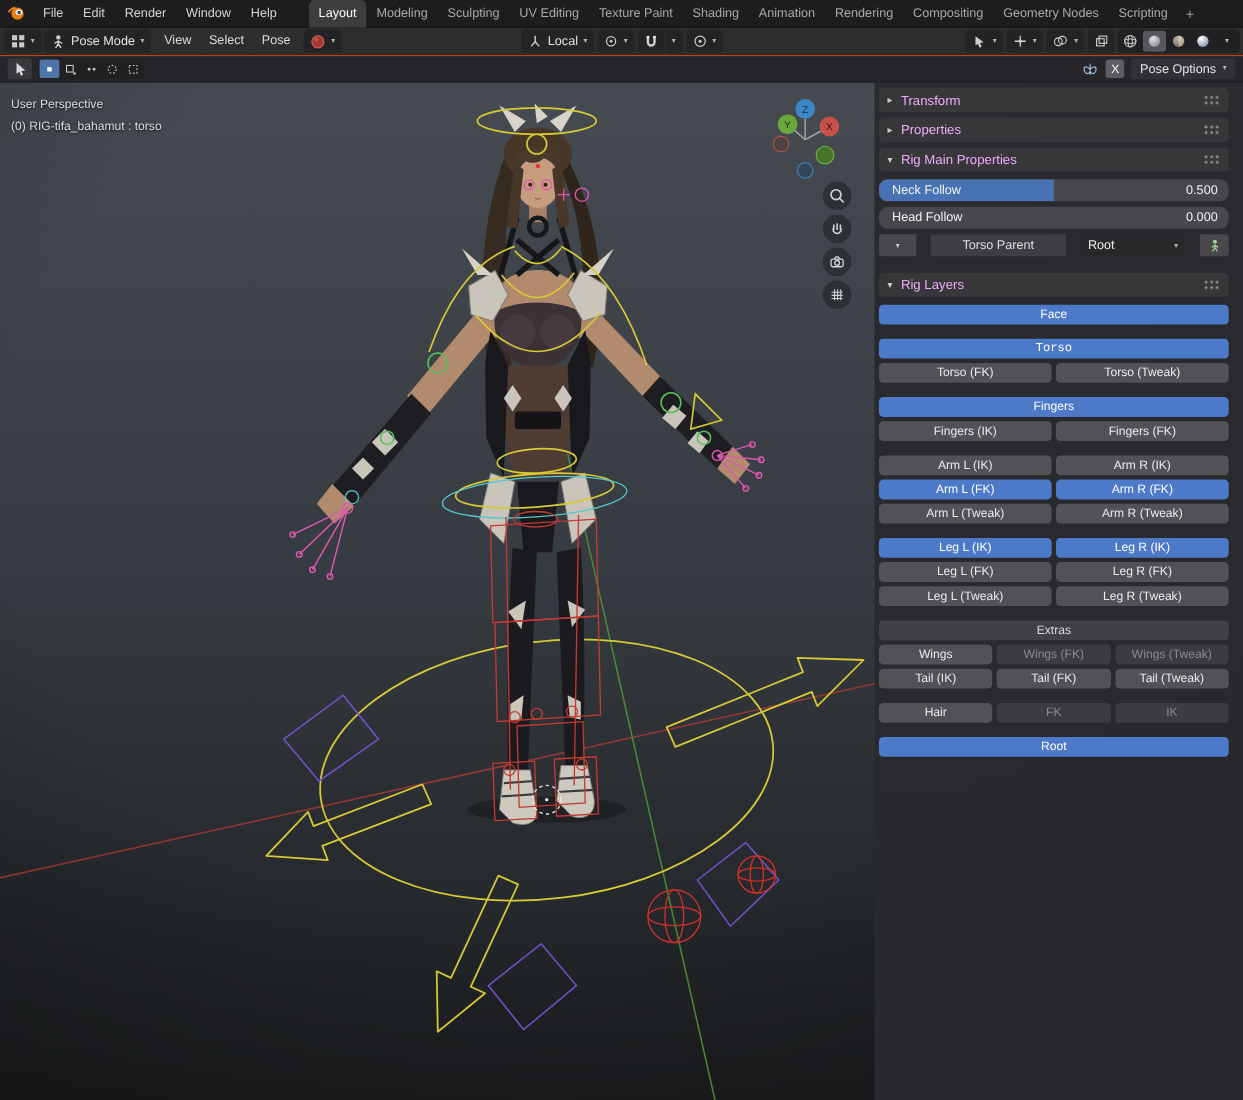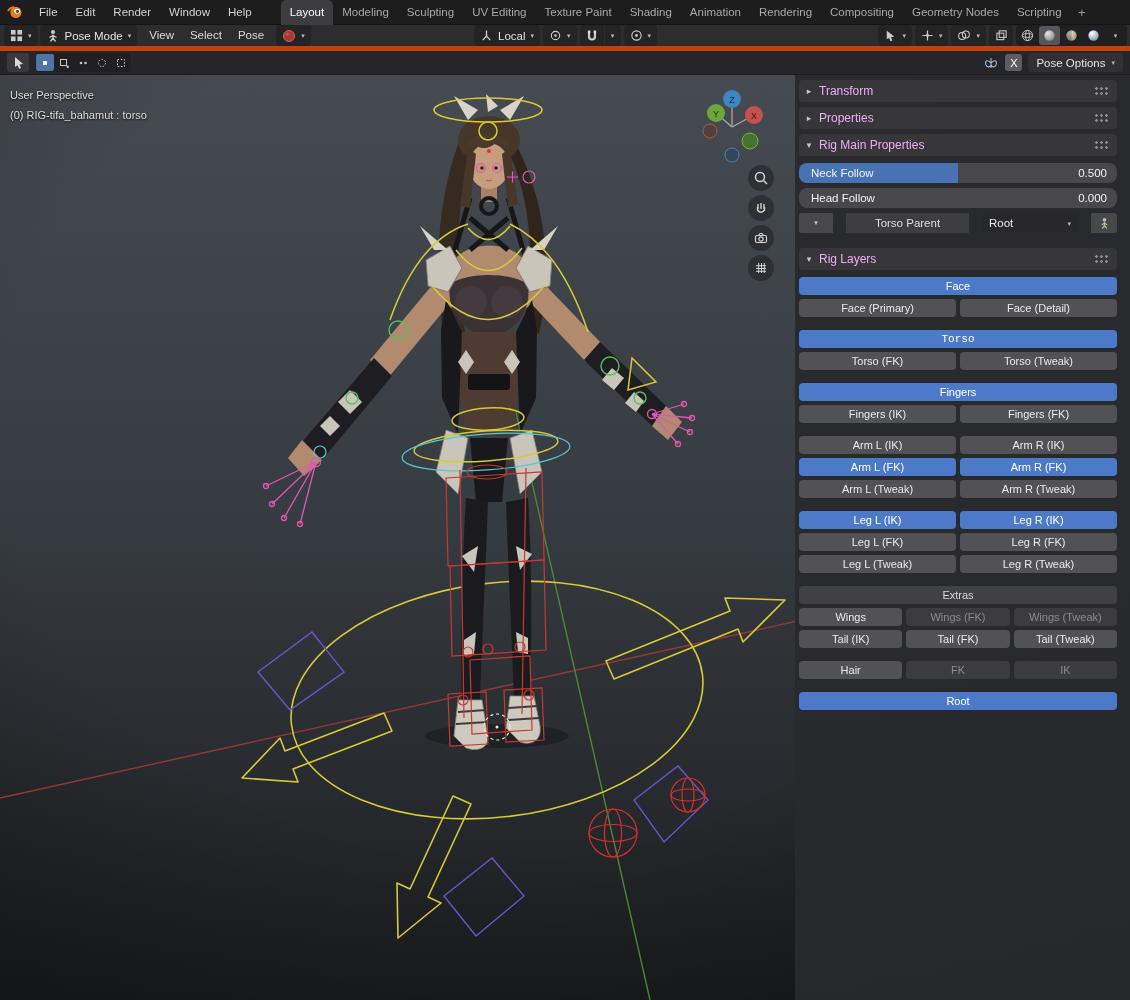--- a/index.html
+++ b/index.html
@@ -11,21 +11,21 @@
   .topbar{position:absolute;top:0;left:0;right:0;height:25px;background:#1d1d1d;display:flex;align-items:center;z-index:40;border-bottom:1px solid #141414}
   .logo{width:30px;display:flex;justify-content:center;align-items:center}
   .menus{display:flex}
   .menu-item{padding:11px 9px;line-height:25px;color:#d3d3d3;font-size:11.5px;cursor:default}
   .ws-tabs{display:flex;margin-left:20px;height:25px}
   .ws-tab{padding:0 9px;line-height:25px;font-size:11.5px;color:#a9a9a9;border-radius:5px 5px 0 0}
   .ws-tab.active{background:#3d3d3f;color:#fbfbfb}
   .ws-add{width:22px;text-align:center;line-height:25px;color:#9a9a9a;font-size:13px}
 
   
-  .header2{position:absolute;top:25px;left:0;right:0;height:26px;background:#2d2d2f;z-index:39;display:flex;align-items:center;gap:2px;padding:0 4px;border-bottom:5px solid #c2410c}
+  .header2{position:absolute;top:25px;left:0;right:0;height:26px;background:#2d2d2f;z-index:39;display:flex;align-items:center;gap:2px;padding:0 4px;border-bottom:1px solid #c2410c}
   .dd{height:21px;background:#242427;border-radius:4px;display:flex;align-items:center;gap:5px;padding:0 6px;font-size:11.5px;color:#e2e2e2}
   .hmenu{display:flex;margin:0 2px}
   .hmenu-item{padding:0 8px;height:21px;line-height:21px;font-size:11.5px;color:#dadada;border-radius:4px;background:#2d2d2f}
   .chev{font-size:7px;color:#b5b5b5;line-height:1}
   .hcenter{position:absolute;left:474px;display:flex;gap:3px;align-items:center}
   .hright{position:absolute;right:3px;display:flex;gap:3px;align-items:center}
   .ibtn{height:21px;min-width:24px;background:#242427;border-radius:4px;display:flex;align-items:center;justify-content:center;gap:3px}
   .ddgroup{display:flex;gap:1px}
   .ddgroup .ibtn{border-radius:0}
   .ddgroup .ibtn:first-child{border-radius:4px 0 0 4px}
@@ -575,24 +575,20 @@
     <div class="panel">
       <div class="panel-header">
         <span class="parrow">▾</span>
         <span class="ptitle">Rig Layers</span>
         <span class="dots"></span>
       </div>
       <div class="panel-body">
           <div class="rig-row" style="grid-template-columns: repeat(1, 1fr);">
             <div class="rbtn blue">Face</div>
           </div>
-          <div class="rig-row" style="grid-template-columns: repeat(2, 1fr);">
-            <div class="rbtn gray">Face (Primary)</div>
-            <div class="rbtn gray">Face (Detail)</div>
-          </div>
           <div class="rig-row gap" style="grid-template-columns: repeat(1, 1fr); font-family: Liberation Mono, monospace;">
             <div class="rbtn blue">Torso</div>
           </div>
           <div class="rig-row" style="grid-template-columns: repeat(2, 1fr);">
             <div class="rbtn gray">Torso (FK)</div>
             <div class="rbtn gray">Torso (Tweak)</div>
           </div>
           <div class="rig-row gap" style="grid-template-columns: repeat(1, 1fr);">
             <div class="rbtn blue">Fingers</div>
           </div>

